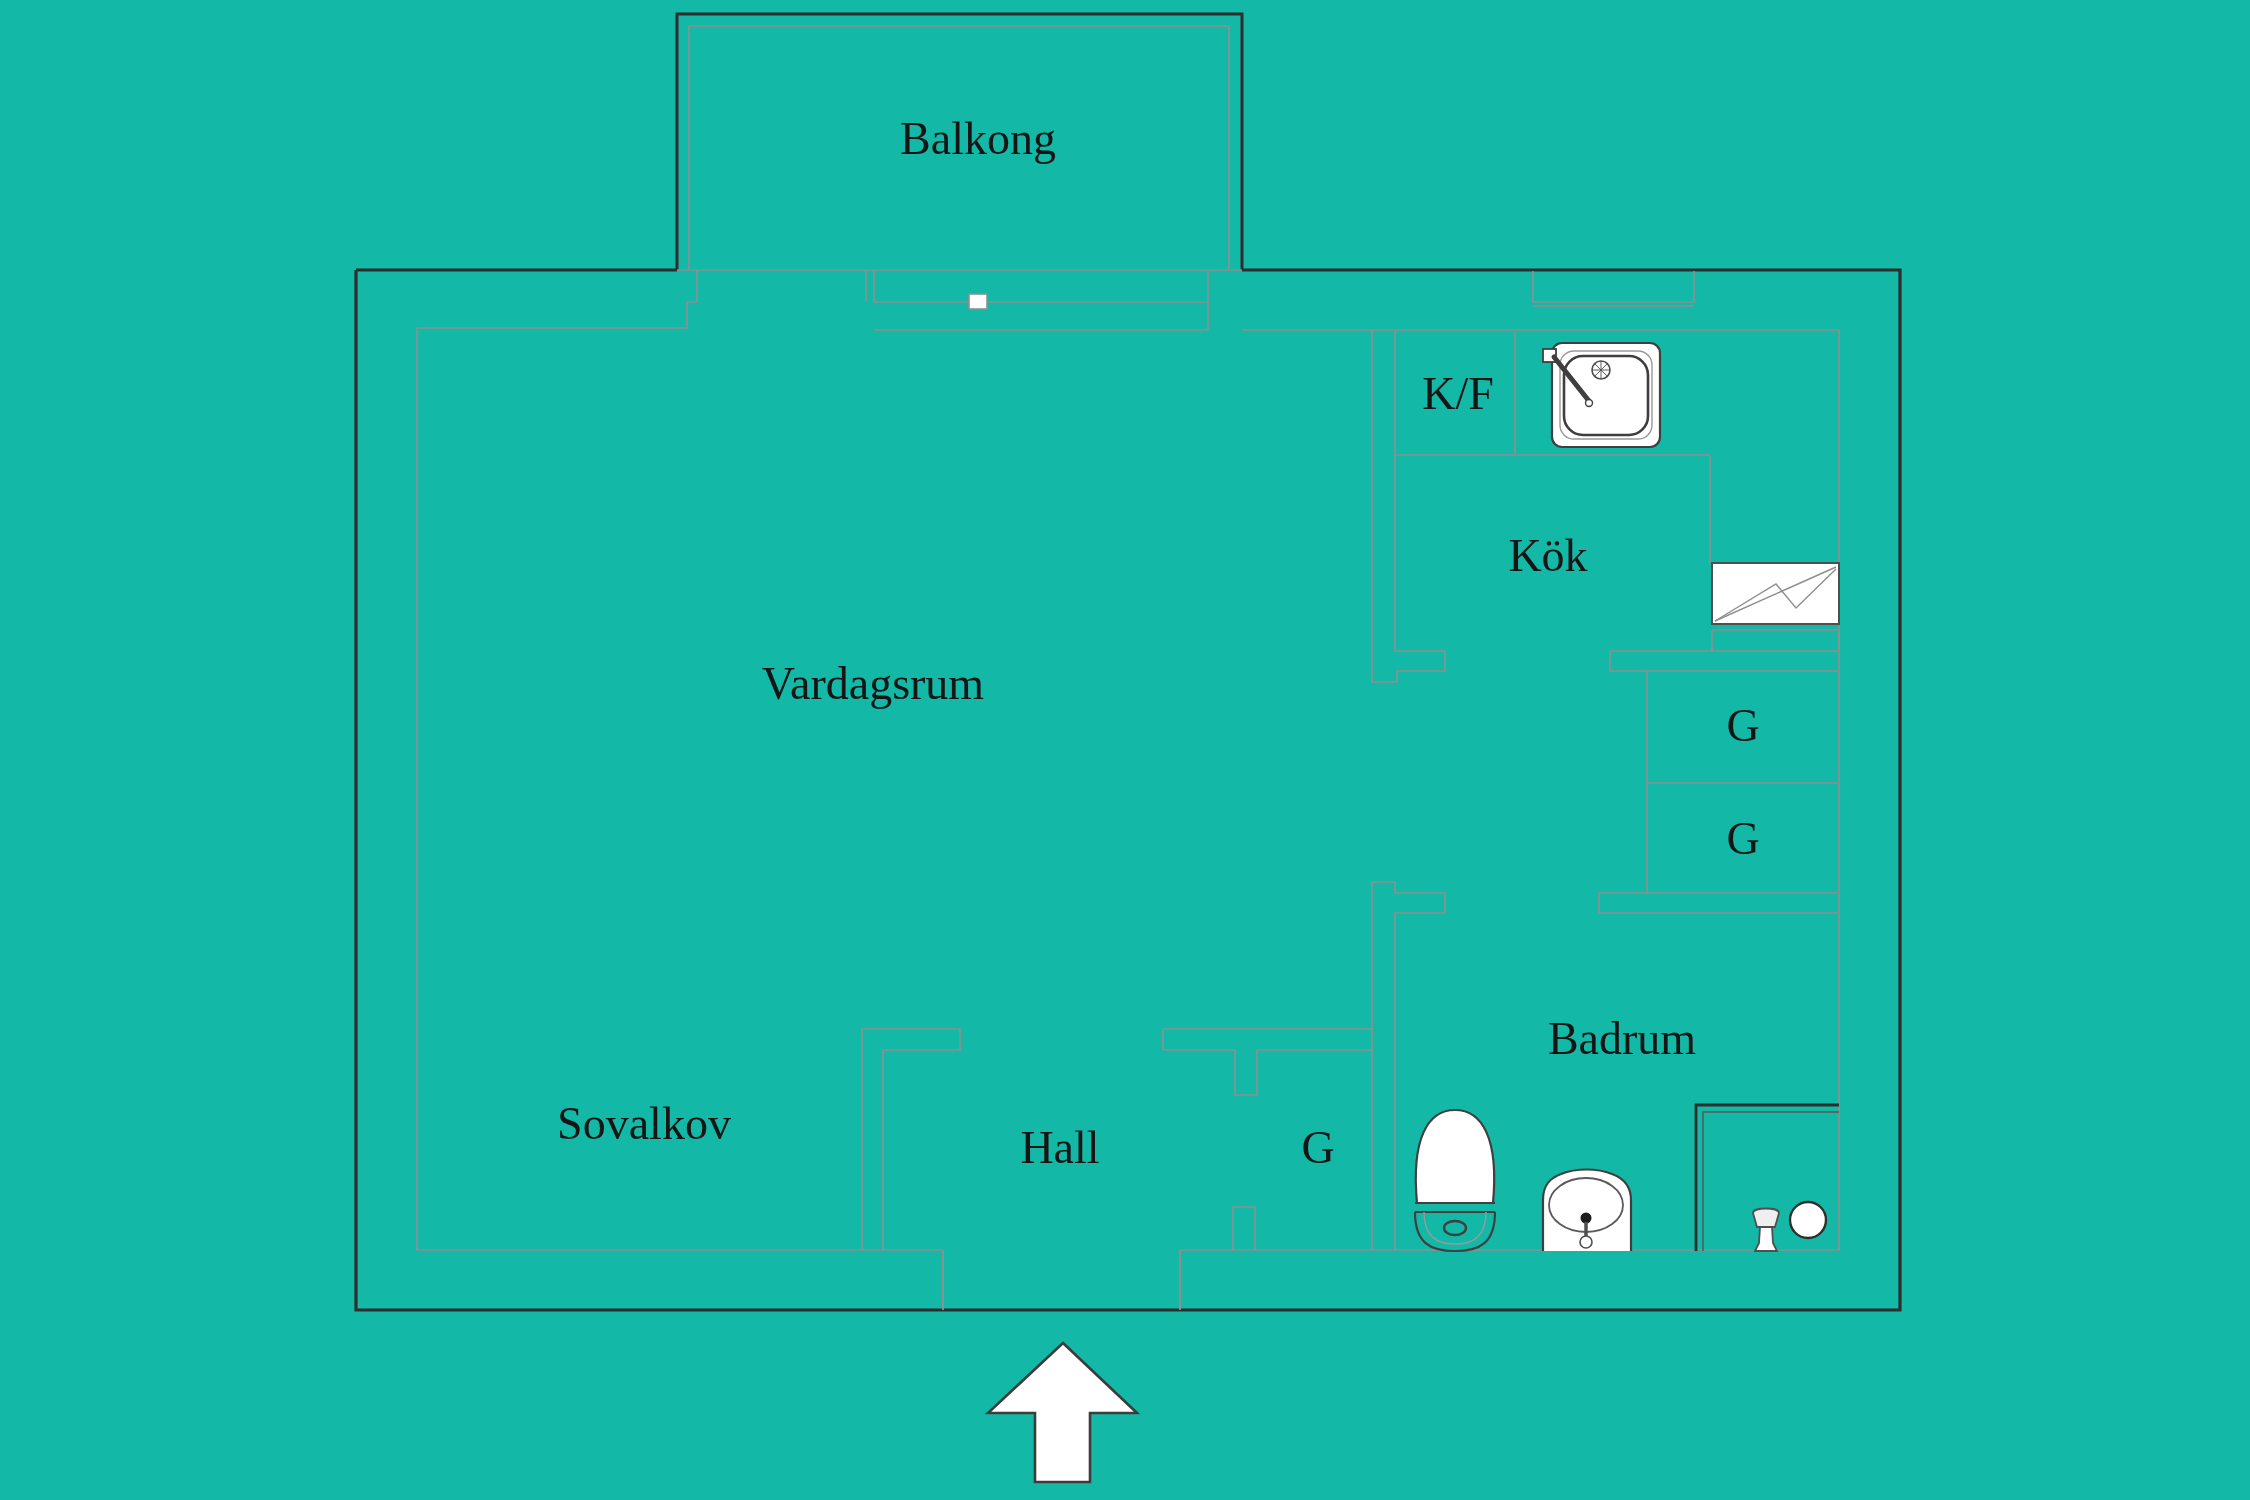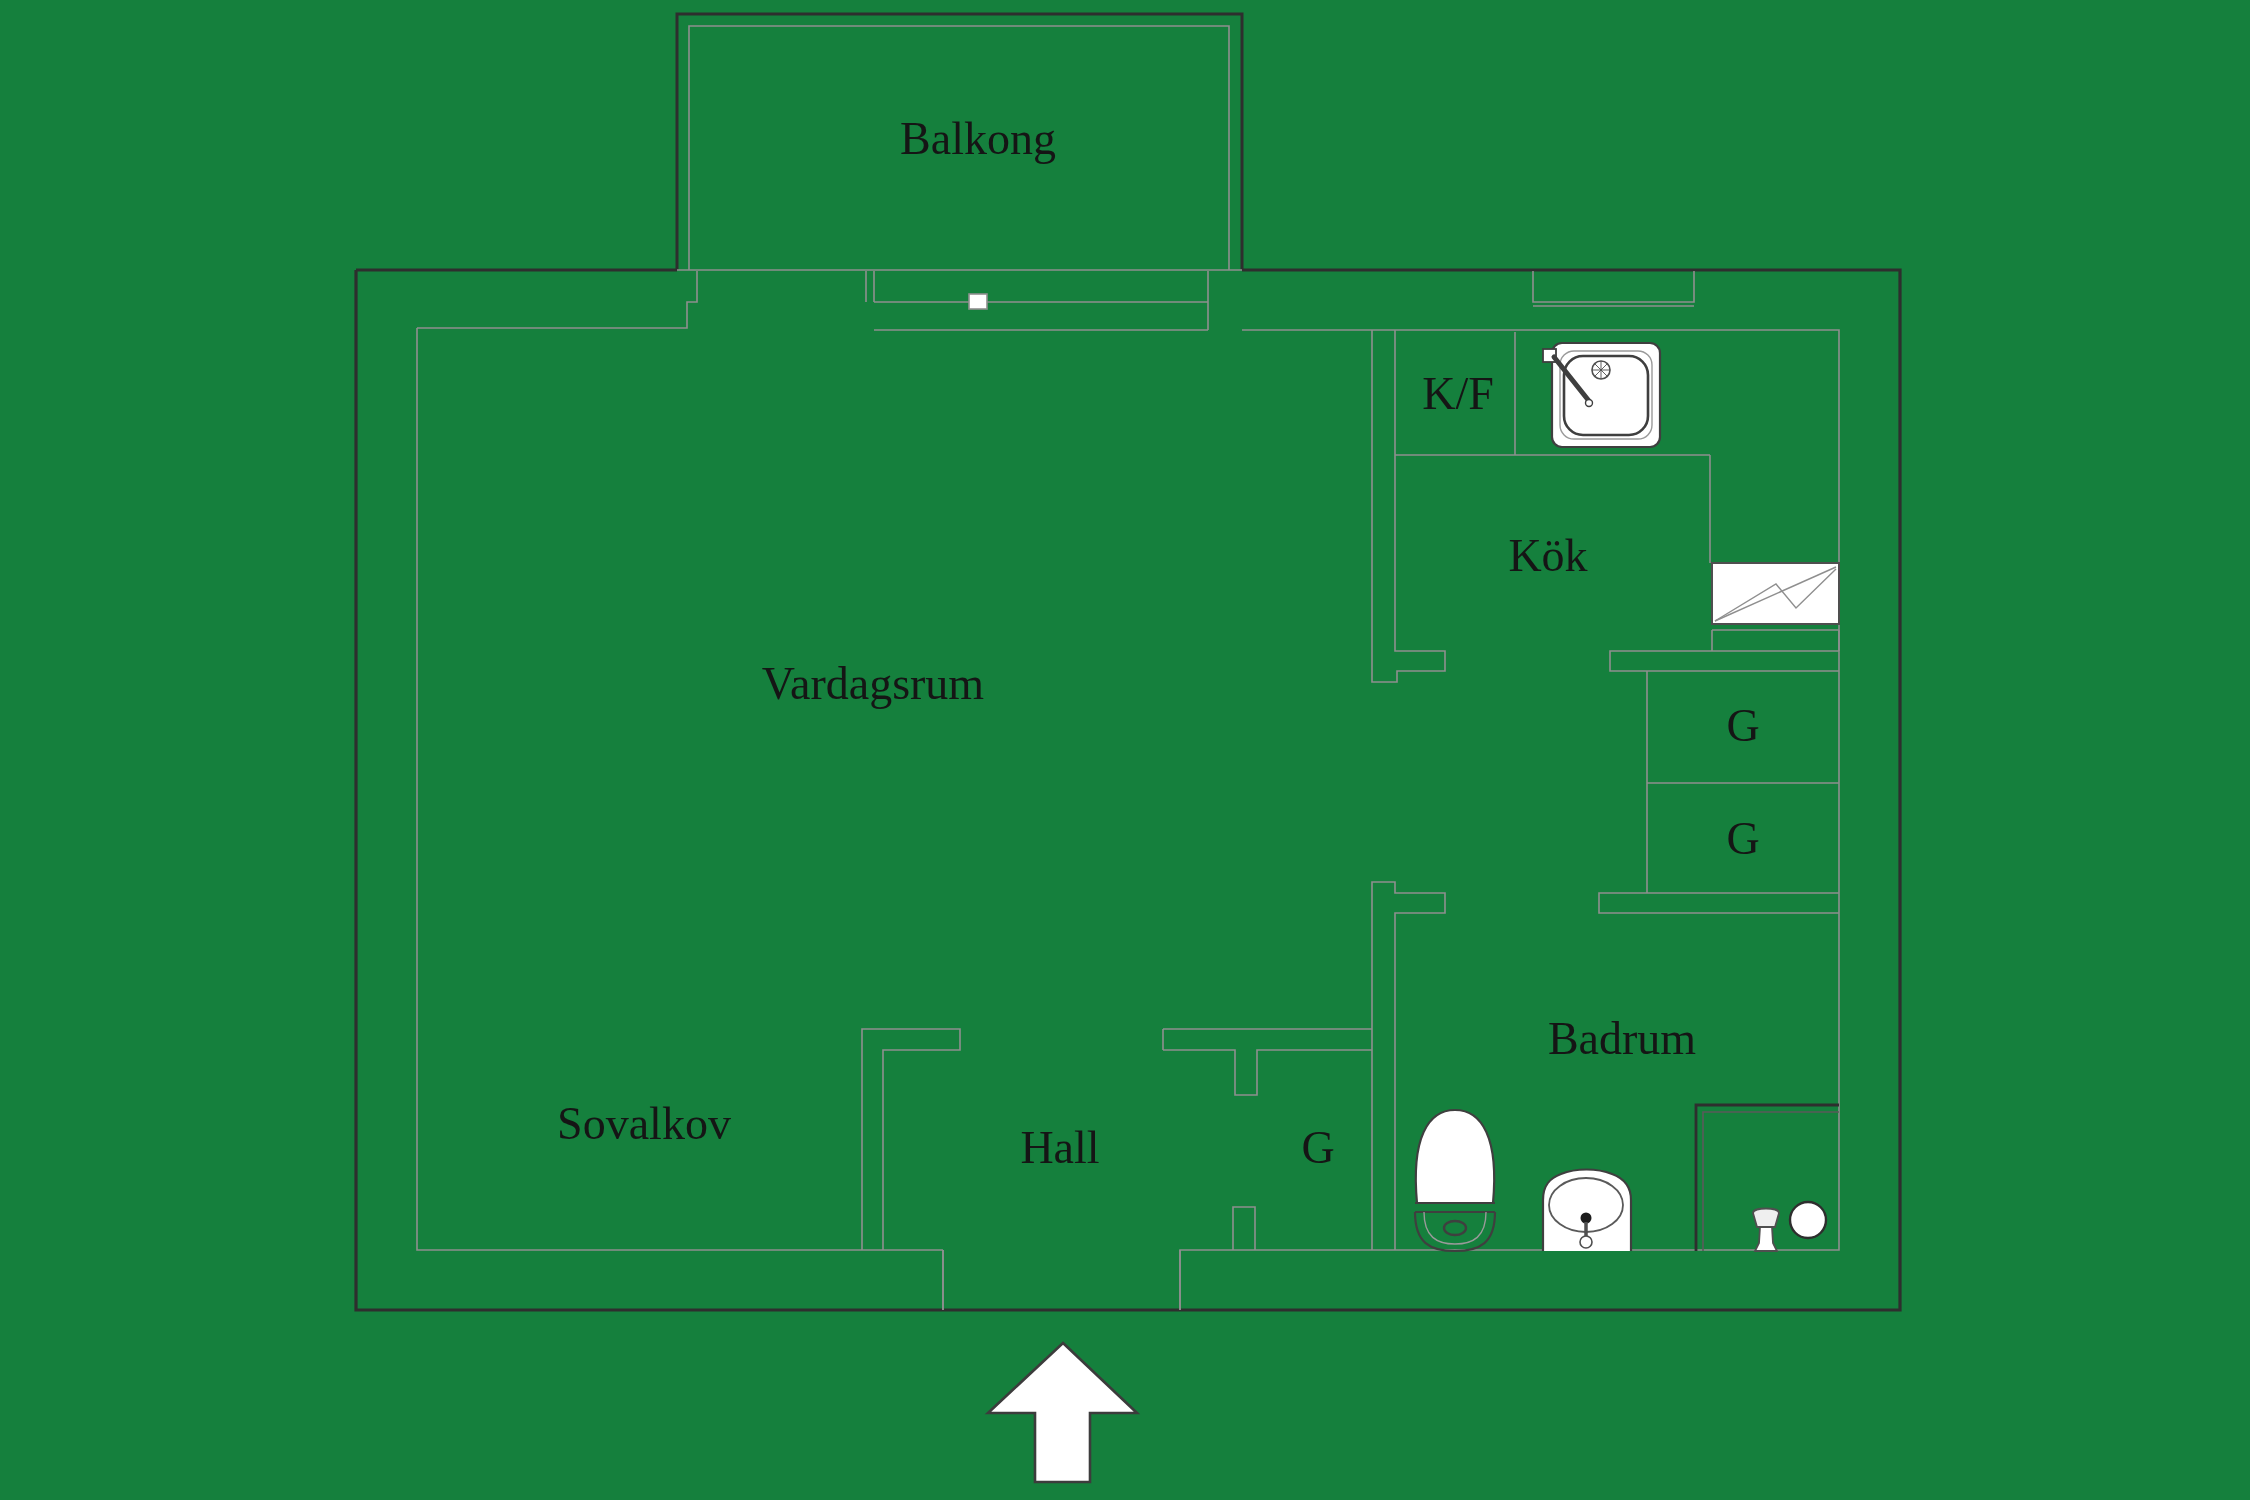--- a/index.html
+++ b/index.html
@@ -1,16 +1,16 @@
 <!DOCTYPE html>
 <html><head>
 <meta charset="utf-8">
 <style>
   html,body{margin:0;padding:0;background:#ffffff;}
-  .canvas{position:relative;width:2250px;height:1500px;background:#15803d;overflow:hidden;}
+  .canvas{position:relative;width:2250px;height:1500px;background:#14b8a6;overflow:hidden;}
   svg{display:block;}
   text{font-family:"Liberation Serif","DejaVu Serif",serif;fill:#151515;}
   .room-label{font-size:46px;text-anchor:middle;dominant-baseline:central;}
 </style>
 </head>
 <body>
 
 <div class="canvas">
 <svg width="2250" height="1500" viewBox="0 0 2250 1500" xmlns="http://www.w3.org/2000/svg">
 

